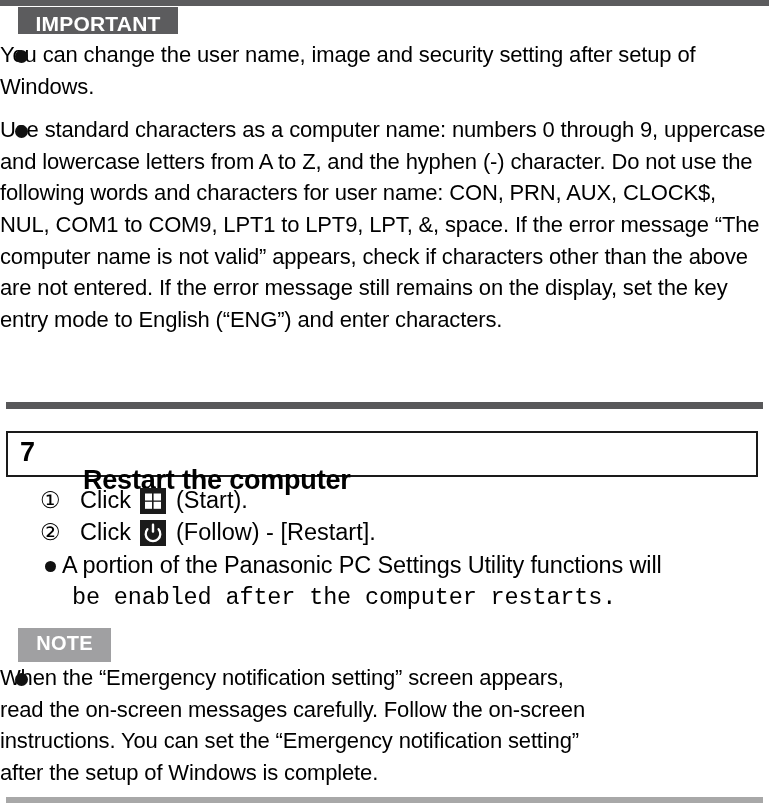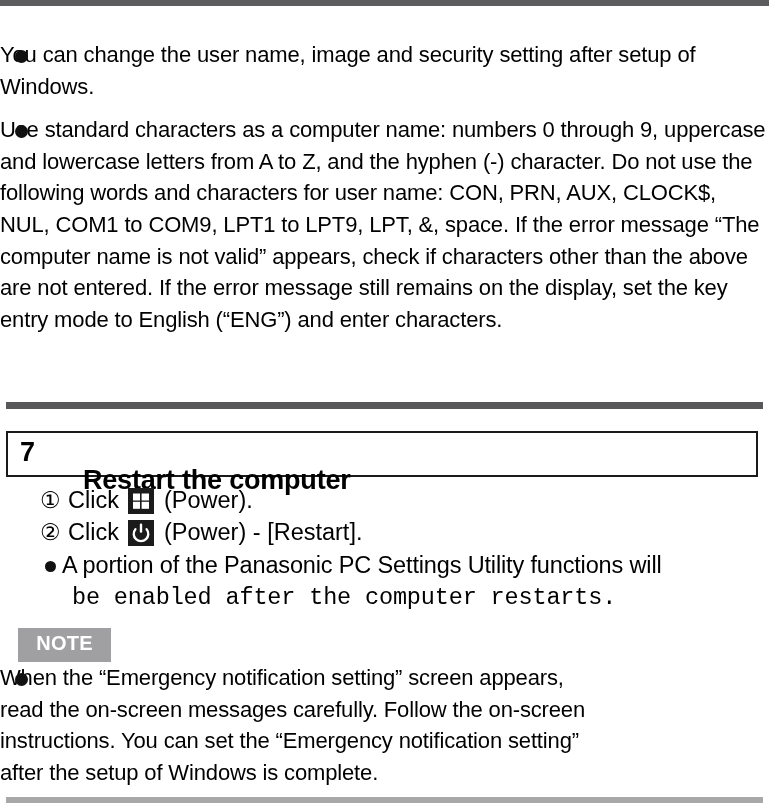--- a/index.html
+++ b/index.html
@@ -138,21 +138,21 @@
     line-height: 32px;
     white-space: nowrap;
   }
   .steps li .circnum {
     position: absolute;
     left: 40px;
     top: 0px;
     font-size: 23px;
     line-height: 32px;
   }
-  .steps li .txt { margin-left: 24px; }
+  .steps li .txt { margin-left: 36px; }
 
   
   .icon-box {
     display: inline-block;
     width: 26px;
     height: 26px;
     background: #1b1b1b;
     vertical-align: -6px;
     position: relative;
     margin: 0 3px;
@@ -185,20 +185,21 @@
   }
   .sub-bullet li .indent { display: block; padding-left: 10px; font-family: Liberation Mono, monospace; }
 </style>
 </head>
 <body>
 
 <div class="page">
 
   <div class="rule-top"></div>
 
+  <div class="badge badge-important">IMPORTANT</div>
 
   <ul class="blist" id="important-list">
     <li>
       <span class="dot"></span>
       <span>You can change the user name, image and security setting after setup of Windows.</span>
     </li>
     <li>
       <span class="dot"></span>
       <span>Use standard characters as a computer name: numbers 0 through 9, uppercase and lowercase letters from A to Z, and the hyphen (-) character. Do not use the following words and characters for user name: CON, PRN, AUX, CLOCK$, NUL, COM1 to COM9, LPT1 to LPT9, LPT, &amp;, space. If the error message “The computer name is not valid” appears, check if characters other than the above are not entered. If the error message still remains on the display, set the key entry mode to English (“ENG”) and enter characters.</span>
     </li>
@@ -216,32 +217,32 @@
       <span class="circnum">①</span>
       <span class="txt">Click</span>
       <span class="icon-box">
         <svg width="26" height="26" viewBox="0 0 26 26">
           <rect x="5" y="5.5" width="7" height="7" fill="#ffffff"></rect>
           <rect x="13.6" y="5.5" width="7.4" height="7" fill="#ffffff"></rect>
           <rect x="5" y="13.8" width="7" height="7" fill="#ffffff"></rect>
           <rect x="13.6" y="13.8" width="7.4" height="7" fill="#ffffff"></rect>
         </svg>
       </span>
-      <span>(Power).</span>
+      <span>(Start).</span>
     </li>
     <li>
       <span class="circnum">②</span>
       <span class="txt">Click</span>
       <span class="icon-box">
         <svg width="26" height="26" viewBox="0 0 26 26">
           <path d="M7.4 9.2 A7.3 7.3 0 1 0 18.6 9.2" fill="none" stroke="#ffffff" stroke-width="2.3" stroke-linecap="round"></path>
           <rect x="11.8" y="3.6" width="2.4" height="9.2" rx="1.1" fill="#ffffff"></rect>
         </svg>
       </span>
-      <span>(Power) - [Restart].</span>
+      <span>(Follow) - [Restart].</span>
     </li>
   </ol>
 
   <ul class="sub-bullet">
     <li>
       <span class="dot-sm"></span>
       <span>A portion of the Panasonic PC Settings Utility functions will</span>
       <span class="indent">be enabled after the computer restarts.</span>
     </li>
   </ul>

